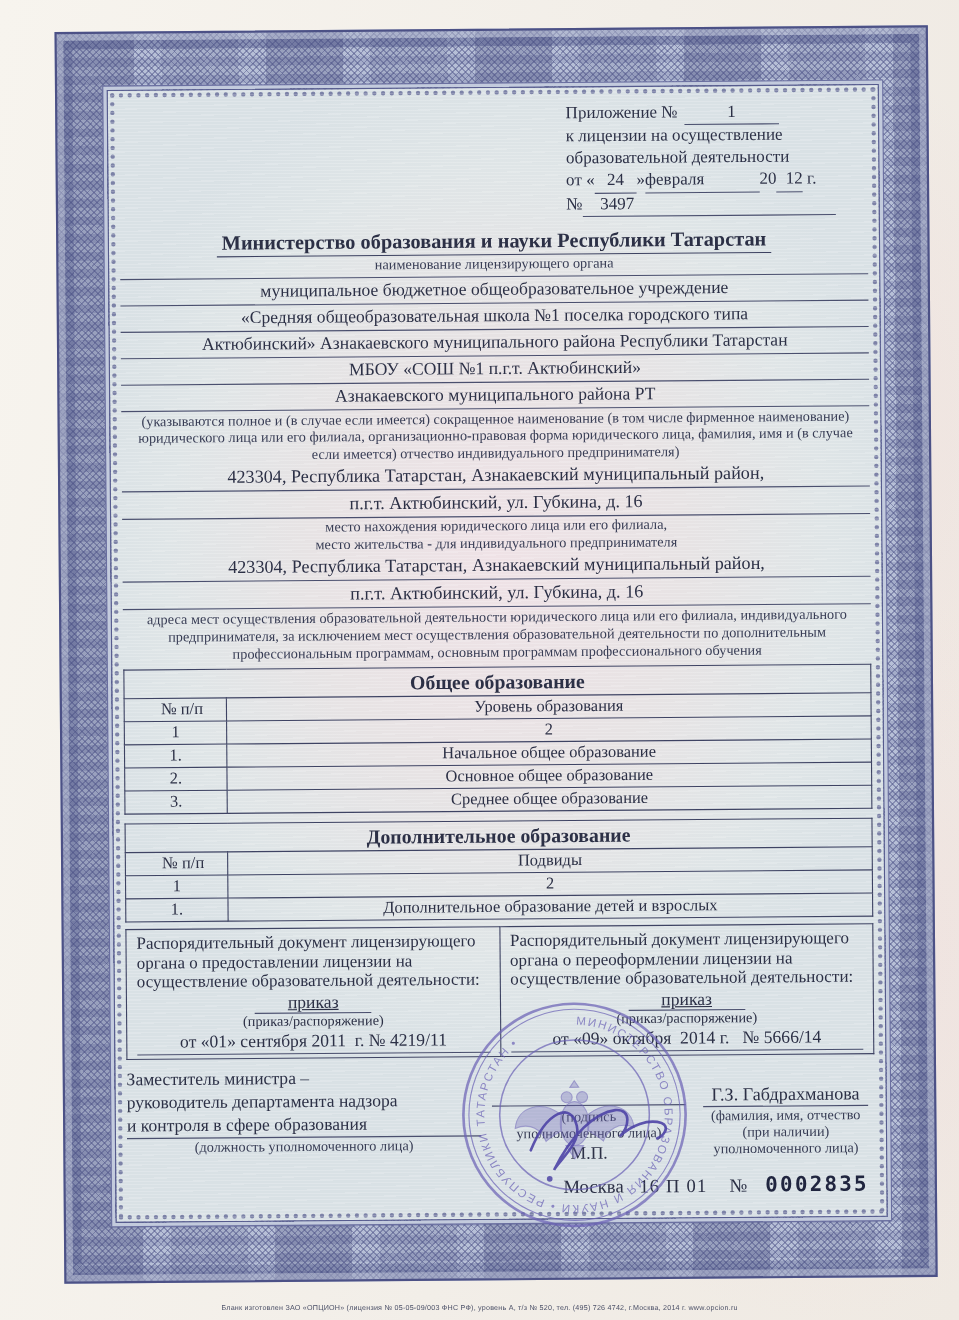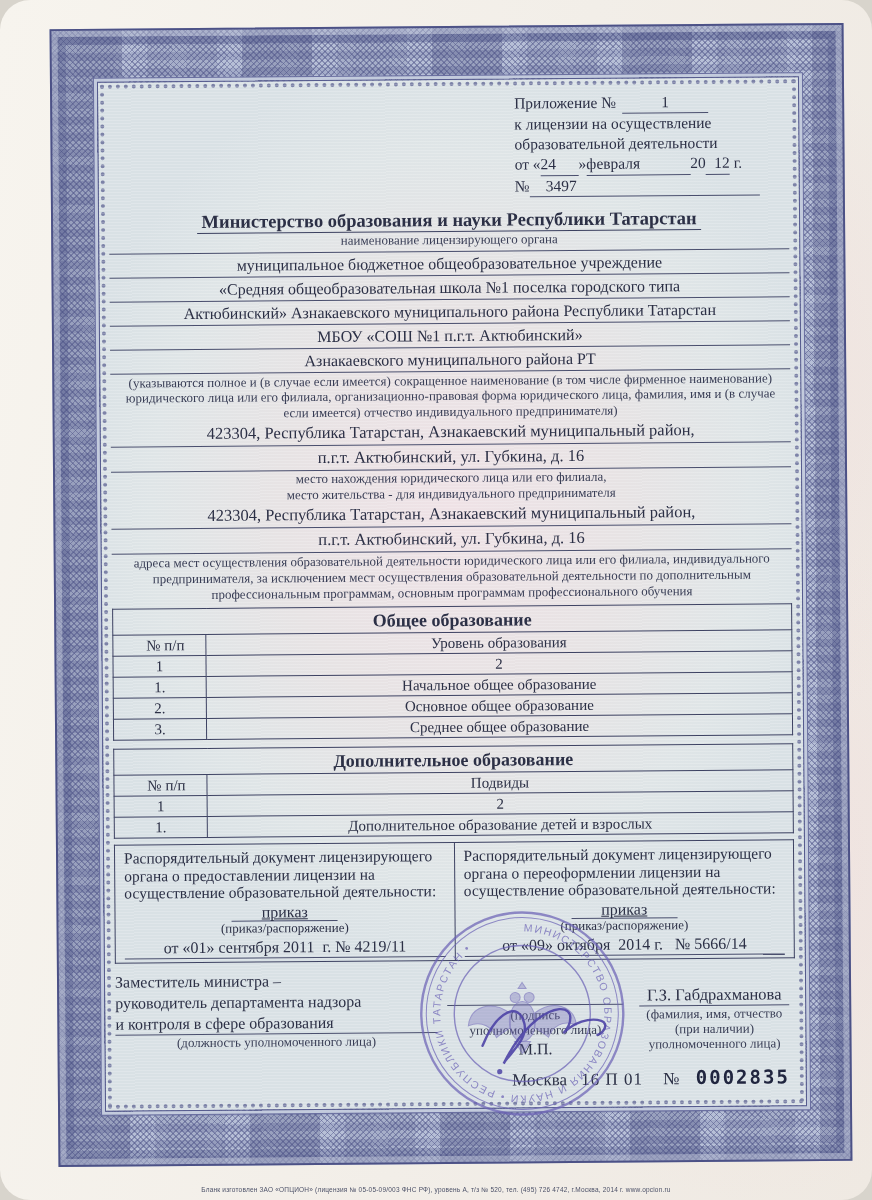--- a/index.html
+++ b/index.html
@@ -1,21 +1,21 @@
 <!DOCTYPE html>
 <html><head>
 <meta charset="utf-8">
 <style>
   html,body{margin:0;padding:0}
   body{width:872px;height:1200px;position:relative;overflow:hidden;background:#d8d4cc;
        font-family:"Liberation Serif","DejaVu Serif",serif;}
   .paper{position:absolute;inset:0;background:
     radial-gradient(60% 45% at 74% 33%, rgba(236,198,208,.33), rgba(0,0,0,0) 70%),
     radial-gradient(50% 40% at 86% 72%, rgba(238,203,214,.28), rgba(0,0,0,0) 70%),
-    linear-gradient(100deg,#f7f4ee,#f2eee8 55%,#efe9e2); border-radius: 30px;}
+    linear-gradient(100deg,#f7f4ee,#f2eee8 55%,#efe9e2);}
   .sheet{position:absolute;left:54px;top:26px;width:794px;height:1138px;
          transform:rotate(-0.45deg);transform-origin:50% 50%;}
   .band{position:absolute;inset:0;border:2px solid #4c5186;background-color:#b9c2d8;
     background-image:
       repeating-linear-gradient(45deg, rgba(76,81,134,.45) 0 1.2px, rgba(0,0,0,0) 1.2px 4.2px),
       repeating-linear-gradient(-45deg, rgba(76,81,134,.45) 0 1.2px, rgba(0,0,0,0) 1.2px 4.2px),
       repeating-linear-gradient(0deg, rgba(90,96,150,.22) 0 8px, rgba(174,182,210,.22) 8px 16px),
       repeating-linear-gradient(90deg, rgba(58,63,110,.30) 0 70px, rgba(0,0,0,0) 70px 95px,
                                 rgba(58,63,110,.16) 95px 165px, rgba(0,0,0,0) 165px 190px);
     box-shadow: inset 0 0 0 6px rgba(233,237,245,.35), inset 0 0 0 14px rgba(70,75,128,.28);}
@@ -23,21 +23,21 @@
     background: radial-gradient(55% 45% at 50% 42%, #efe2e6 0%, #e7e3e4 45%, #dfe5e7 78%, #d9e1e5 100%);
     box-shadow: 0 0 0 3px #c3cbdd, 0 0 0 4px #6a6fa0;}
   .inner::after{content:"";position:absolute;inset:0;pointer-events:none;
     background:repeating-linear-gradient(0deg, rgba(255,255,255,.18) 0 1px, rgba(0,0,0,0) 1px 3px);}
   .beads{position:absolute;inset:2px;border:4px dotted rgba(86,91,142,.7);pointer-events:none;}
   .content{position:absolute;left:10px;right:10px;top:6px;bottom:4px;color:#2c3046;z-index:2;}
 
   .u{border-bottom:1px solid #4a4f6e;}
   .appendix{margin:8px 2px 0 auto;width:272px;font-size:15.5px;line-height:1.3;}
   .ap-num{display:inline-block;width:86px;text-align:center;margin-left:6px;}
-  .day{display:inline-block;width:38px;}
+  .day{display:inline-block;width:38px;text-align:center;}
   .month{display:inline-block;width:104px;text-align:left;}
   .yr{display:inline-block;width:24px;text-align:right;}
   .numv{display:inline-block;width:214px;text-align:left;padding-left:16px;}
 
   .authority{text-align:center;margin-top:12px;}
   .auth-name{display:inline-block;font-size:18.5px;font-weight:600;border-bottom:1.4px solid #3c4160;padding:0 4px;}
   .small-caption{font-size:13px;line-height:1.22;text-align:center;color:#383d55;}
   .rule{border-bottom:1px solid #4a4f6e;margin-top:3px;}
   .line{font-size:16px;line-height:23px;text-align:center;border-bottom:1px solid #4a4f6e;}
   .addr{font-size:16.5px;line-height:24px;}

